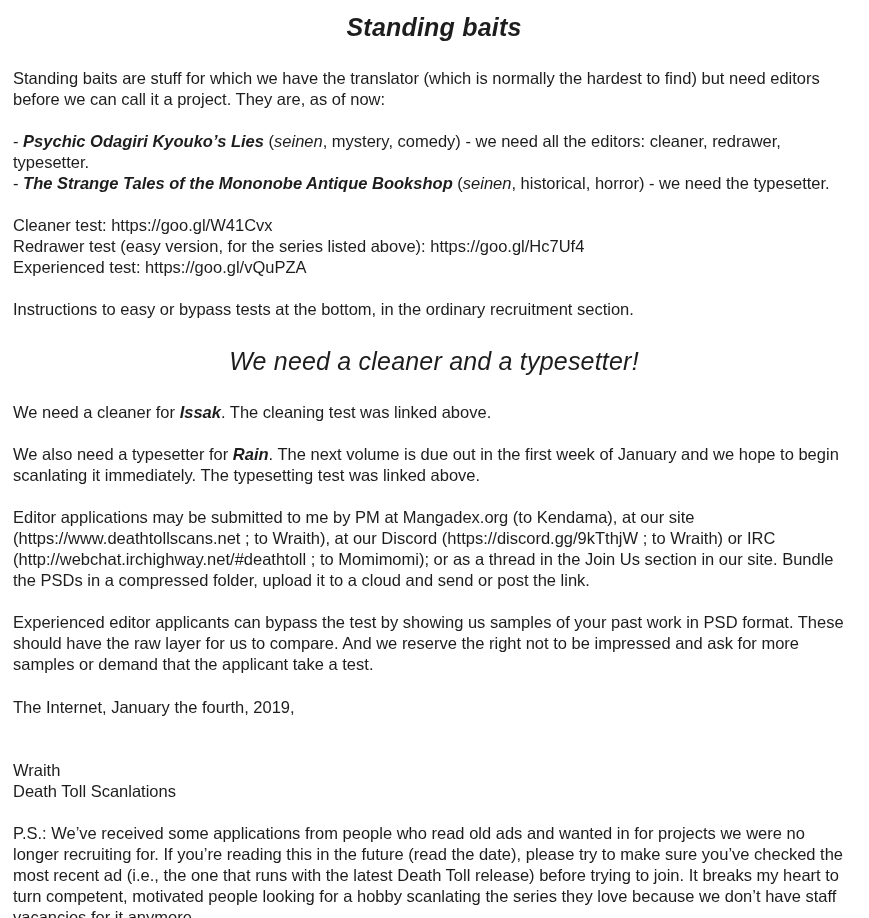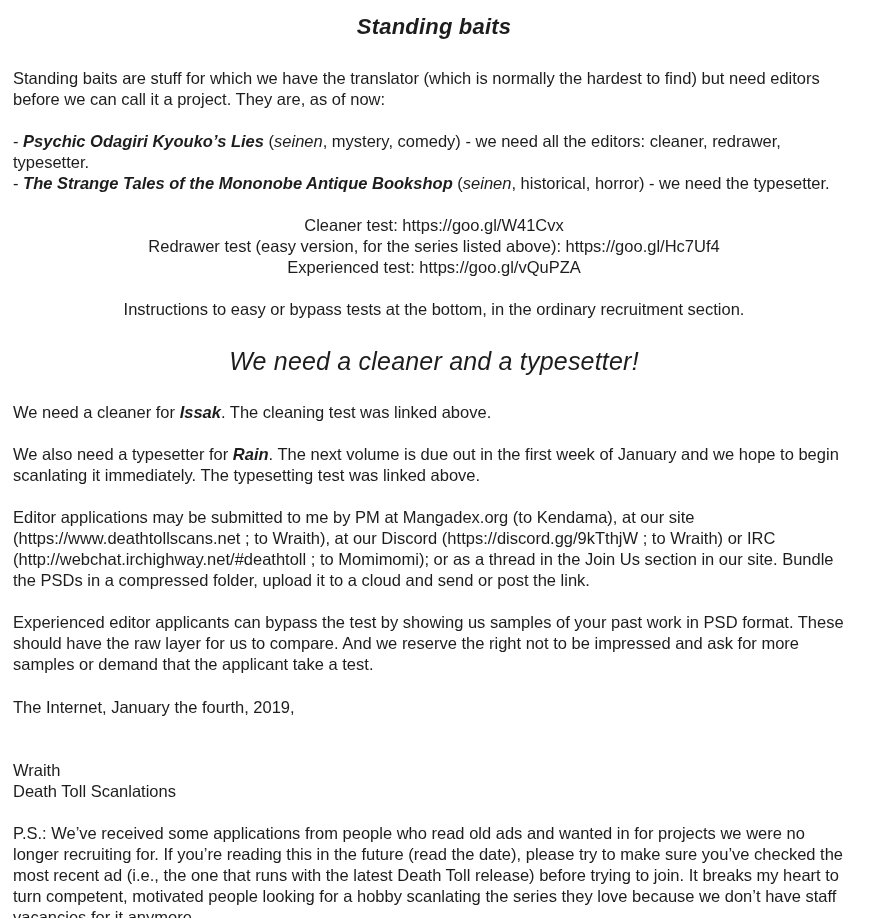--- a/index.html
+++ b/index.html
@@ -15,21 +15,21 @@
     color: #1d1d1d;
     font-size: 16.5px;
     line-height: 21px;
   }
   .doc {
     box-sizing: border-box;
     width: 869px;
     padding: 8px 14px 10px 13px;
   }
   h1.doc-title {
-    font-size: 22px;
+    font-size: 25px;
     line-height: 30px;
     font-weight: bold;
     font-style: italic;
     text-align: center;
     margin: 4px 0 26px 0;
     letter-spacing: 0.2px;
   }
   h2.section-heading {
     font-size: 25px;
     line-height: 30px;
@@ -40,21 +40,20 @@
     letter-spacing: 0.2px;
   }
   p {
     margin: 0 0 21px 0;
   }
   p.tight {
     margin-bottom: 0;
   }
   .block-gap {
     margin-top: 21px;
-    text-align: center;
   }
   .bi {
     font-weight: bold;
     font-style: italic;
     text-align: right;
   }
   .it {
     font-style: italic;
   }
   .right {

